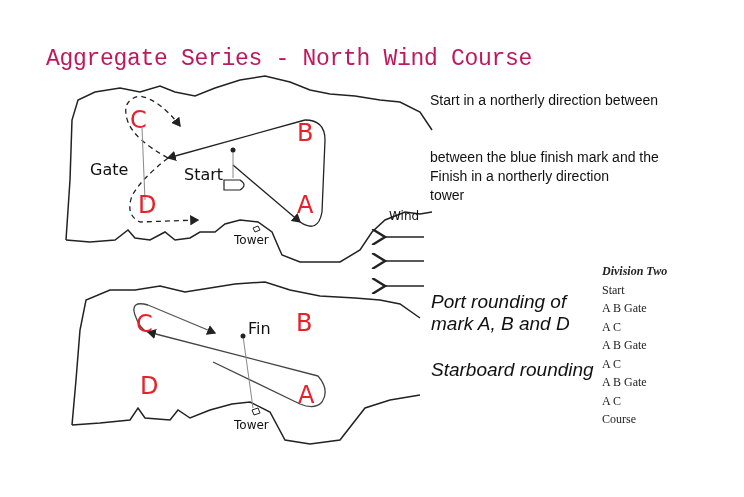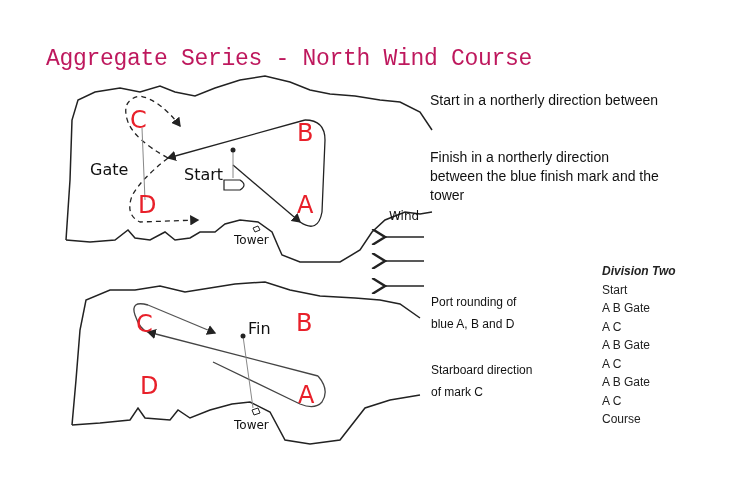--- a/index.html
+++ b/index.html
@@ -1,21 +1,21 @@
 <!DOCTYPE html>
 <html><head>
 <meta charset="utf-8">
 <style>
   html,body{margin:0;padding:0;background:#fff;}
   body{width:744px;height:497px;position:relative;overflow:hidden;font-family:"Liberation Sans",sans-serif;}
   .title{position:absolute;left:46px;top:46px;font-size:23px;color:#be185d;font-family:Liberation Mono, monospace;letter-spacing:-0.3px;}
   svg.map{position:absolute;left:0;top:0;}
   .note{position:absolute;font-size:14px;line-height:19px;color:#111;}
-  .big{position:absolute;font-size:12px;line-height:22px;color:#111;}
-  .div2{position:absolute;left:602px;top:262px;font-size:12px;line-height:18.5px;color:#222;font-family:Liberation Sans, sans-serif;}
+  .big{position:absolute;font-size:19px;line-height:22px;color:#111;font-style:italic;}
+  .div2{position:absolute;left:602px;top:262px;font-size:12px;line-height:18.5px;color:#222;font-family:Liberation Serif, serif;}
   .div2 .hd{font-style:italic;font-weight:bold;}
   .lbl{font-family:"DejaVu Sans",sans-serif;}
 </style>
 </head>
 <body>
 
 <div class="title">Aggregate Series - North Wind Course</div>
 
 <svg class="map" width="744" height="497" viewBox="0 0 744 497">
   <defs>
@@ -70,31 +70,30 @@
   <text class="lbl" x="140" y="394" font-size="24" fill="#e8202a">D</text>
   <text class="lbl" x="298" y="403" font-size="24" fill="#e8202a">A</text>
   <text class="lbl" x="248" y="334" font-size="16" fill="#111">Fin</text>
   <text class="lbl" x="234" y="429" font-size="12" fill="#111">Tower</text>
 </svg>
 
 <div class="note" style="left:430px;top:91px;">
   <div>Start in a northerly direction between</div>
 </div>
 <div class="note" style="left:430px;top:148px;">
+  <div>between the blue finish mark and the</div>
   <div>Finish in a northerly direction</div>
-  <div>between the blue finish mark and the</div>
   <div>tower</div>
 </div>
 <div class="big" style="left:431px;top:291px;">
   <div>Port rounding of</div>
-  <div>blue A, B and D</div>
+  <div>mark A, B and D</div>
 </div>
 <div class="big" style="left:431px;top:359px;">
-  <div>Starboard direction</div>
-  <div>of mark C</div>
+  <div>Starboard rounding</div>
 </div>
 
 <div class="div2">
   <div class="hd">Division Two</div>
   <div>Start</div>
   <div>A B Gate</div>
   <div>A C</div>
   <div>A B Gate</div>
   <div>A C</div>
   <div>A B Gate</div>

